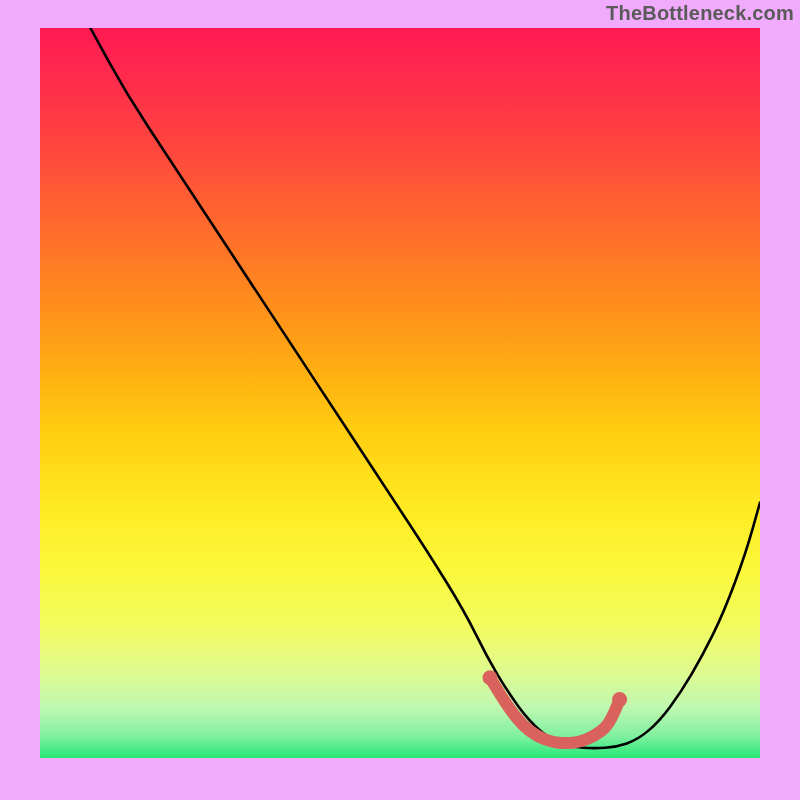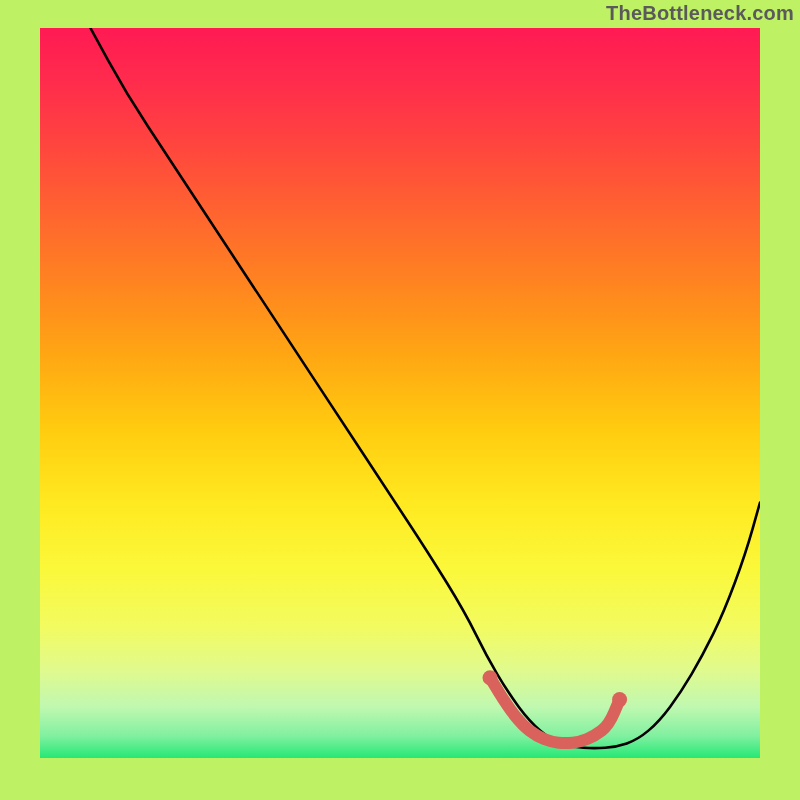--- a/index.html
+++ b/index.html
@@ -8,21 +8,21 @@
     width: 800px;
     height: 800px;
     background: #000000;
     overflow: hidden;
     font-family: Arial, Helvetica, sans-serif;
   }
   .frame {
     position: relative;
     width: 800px;
     height: 800px;
-    background: #bef264;
+    background: #f0abfc;
   }
   .watermark {
     position: absolute;
     top: 2px;
     right: 6px;
     font-size: 20px;
     font-weight: 600;
     color: #5a5a5a;
     letter-spacing: 0.2px;
     z-index: 10;

